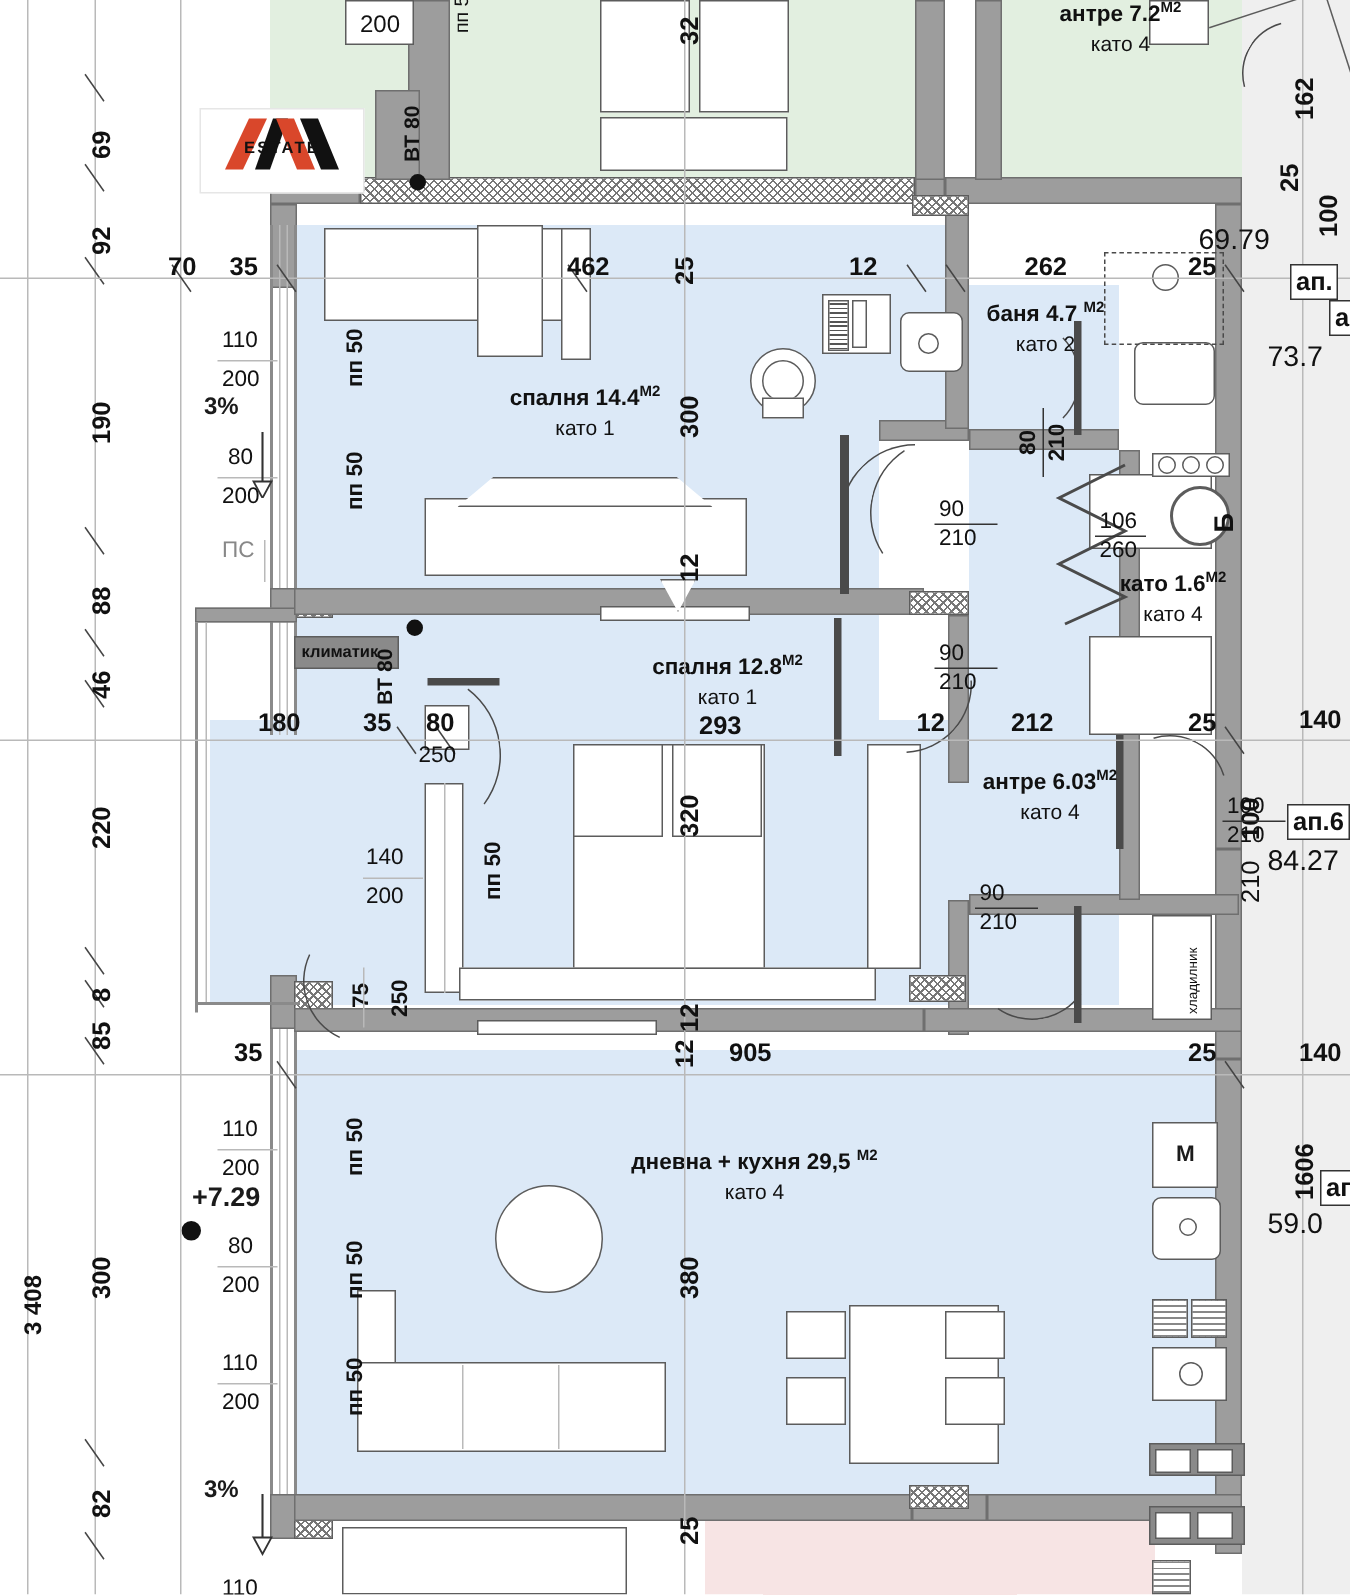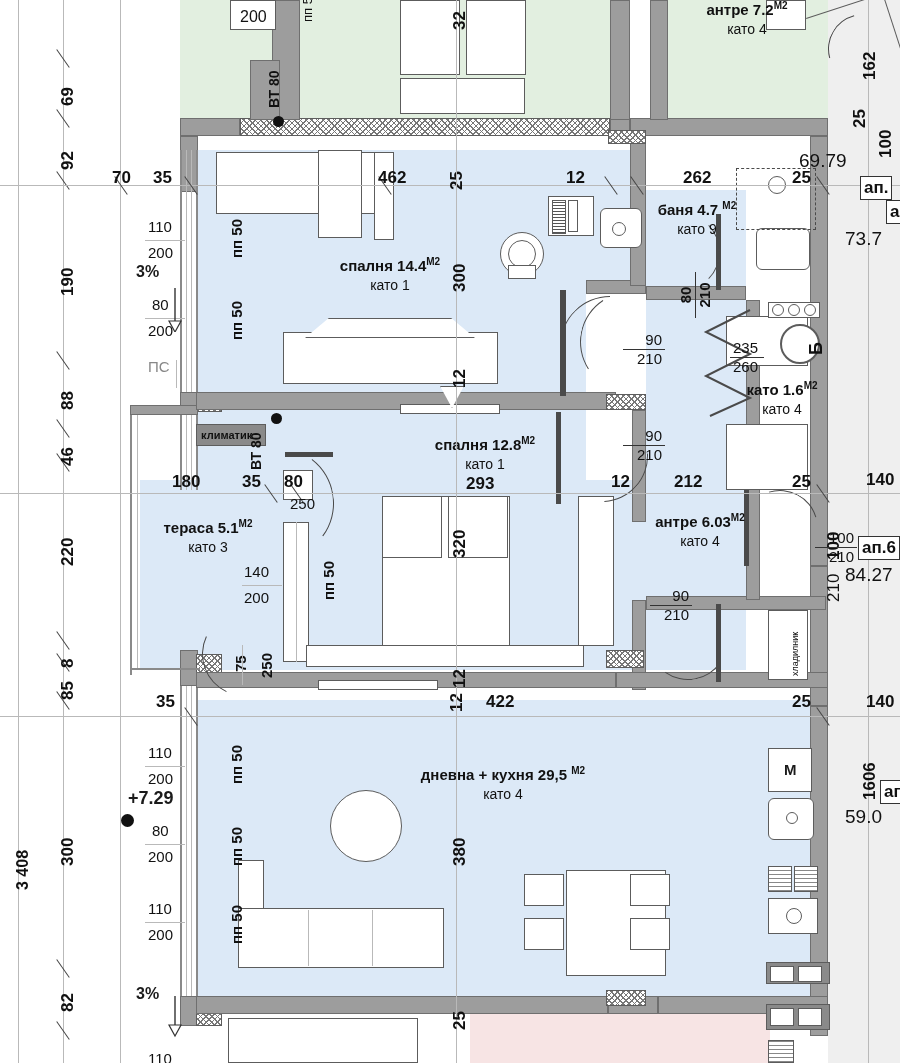--- a/index.html
+++ b/index.html
@@ -43,21 +43,21 @@
   .small{font-size:13px;}
   .tick{position:absolute;width:22px;height:1px;background:#444;transform-origin:50% 50%;}
 
   
   .rlabel{position:absolute;text-align:center;white-space:nowrap;}
   .rlabel .n{font-weight:bold;font-size:15px;color:#111;}
   .rlabel .sup{font-size:10px;vertical-align:super;font-weight:bold;}
   .rlabel .s{font-size:14px;color:#111;display:block;margin-top:2px;}
 
   
-  .frac{position:absolute;text-align:right;font-size:15px;color:#111;line-height:1.05;}
+  .frac{position:absolute;text-align:left;font-size:15px;color:#111;line-height:1.05;}
   .frac .top{display:block;padding:0 3px;}
   .frac .bar{display:block;height:1px;background:#333;margin:1px 0;}
   .frac .bot{display:block;padding:0 3px;}
   .fracv{position:absolute;transform:rotate(-90deg);transform-origin:0 0;
          text-align:center;font-size:15px;font-weight:bold;color:#111;line-height:1.05;}
   .fracv .bar{display:block;height:1px;background:#333;margin:1px 0;}
 
   
   .wlab{position:absolute;font-size:15px;color:#111;}
   .wlabv{position:absolute;font-size:15px;font-weight:bold;color:#111;
@@ -276,37 +276,33 @@
     <span class="s">като 1</span>
   </div>
 
   <div class="rlabel" style="left:390px;top:435px;width:190px;">
     <span class="n"><span>спалня</span> <span>12.8</span><span class="sup">М2</span></span>
     <span class="s">като 1</span>
   </div>
 
   <div class="rlabel" style="left:632px;top:200px;width:130px;">
     <span class="n"><span>баня</span> <span>4.7</span> <span class="sup">М2</span></span>
-    <span class="s">като 9</span>
+    <span class="s">като 2</span>
   </div>
 
   <div class="rlabel" style="left:635px;top:512px;width:130px;">
     <span class="n"><span>антре</span> <span>6.03</span><span class="sup">М2</span></span>
     <span class="s">като 4</span>
   </div>
 
   <div class="rlabel" style="left:722px;top:380px;width:120px;">
     <span class="n"><span>като</span> <span>1.6</span><span class="sup">М2</span></span>
     <span class="s">като 4</span>
   </div>
 
-  <div class="rlabel" style="left:148px;top:518px;width:120px;">
-    <span class="n"><span>тераса</span> <span>5.1</span><span class="sup">М2</span></span>
-    <span class="s">като 3</span>
-  </div>
 
   <div class="rlabel" style="left:388px;top:765px;width:230px;">
     <span class="n"><span>дневна + кухня</span> <span>29,5</span> <span class="sup">М2</span></span>
     <span class="s">като 4</span>
   </div>
 
   <div class="rlabel" style="left:672px;top:0px;width:150px;">
     <span class="n"><span>антре</span> <span>7.2</span><span class="sup">М2</span></span>
     <span class="s">като 4</span>
   </div>
@@ -372,21 +368,21 @@
   <div class="frac" style="left:276px;top:496px;width:42px;">
     <span class="bot">250</span>
   </div>
 
   <div class="ln-l" style="left:0;top:716px;width:900px;height:1px;"></div>
   <div class="tick" style="left:180px;top:716px;transform:rotate(55deg);"></div>
   <div class="tick" style="left:812px;top:716px;transform:rotate(55deg);"></div>
 
   <div class="dimh" style="left:156px;top:692px;">35</div>
   <div class="dimv" style="left:447px;top:712px;">12</div>
-  <div class="dimh" style="left:486px;top:692px;">422</div>
+  <div class="dimh" style="left:486px;top:692px;">905</div>
   <div class="dimh" style="left:792px;top:692px;">25</div>
 
   <div class="ln-l" style="left:456px;top:0;width:1px;height:1063px;"></div>
   <div class="dimv" style="left:450px;top:292px;">300</div>
   <div class="dimv" style="left:450px;top:388px;">12</div>
   <div class="dimv" style="left:450px;top:558px;">320</div>
   <div class="dimv" style="left:450px;top:866px;">380</div>
   <div class="dimv" style="left:450px;top:1030px;">25</div>
   <div class="dimv" style="left:450px;top:688px;">12</div>
   <div class="dimv" style="left:450px;top:30px;">32</div>
@@ -421,21 +417,21 @@
     <span class="bar"></span>
     <span>210</span>
   </div>
   <div class="frac" style="left:815px;top:530px;width:42px;">
     <span class="top">100</span>
     <span class="bar"></span>
     <span class="bot">210</span>
   </div>
 
   <div class="frac" style="left:730px;top:340px;width:48px;text-align:left;">
-    <span class="top">235</span>
+    <span class="top">106</span>
     <span class="bar" style="width:34px;"></span>
     <span class="bot">260</span>
   </div>
 
   <div class="dimh" style="left:240px;top:8px;font-weight:normal;font-size:16px;">200</div>
   <div class="wlabv" style="left:300px;top:22px;font-size:13px;font-weight:normal;">пп 50</div>
 
   <div class="wlab" style="left:148px;top:218px;">110</div>
   <div class="ln-l" style="left:145px;top:240px;width:40px;height:1px;"></div>
   <div class="wlab" style="left:148px;top:244px;">200</div>
@@ -492,14 +488,23 @@
   <div class="apbox" style="left:860px;top:176px;">ап.</div>
   <div class="apbox" style="left:886px;top:200px;">ап</div>
   <div class="apnum" style="left:845px;top:228px;">73.7</div>
 
   <div class="apbox" style="left:858px;top:536px;">ап.6</div>
   <div class="apnum" style="left:845px;top:564px;">84.27</div>
 
   <div class="apbox" style="left:880px;top:780px;">ап</div>
   <div class="apnum" style="left:845px;top:806px;">59.0</div>
 
+  <div id="logo">
+    <svg style="position:absolute;left:14px;top:4px;width:80px;height:40px;" viewBox="0 0 80 40">
+      <polygon points="2,36 18,2 30,2 14,36" fill="#d9472b"></polygon>
+      <polygon points="22,36 34,2 44,2 32,36" fill="#111111"></polygon>
+      <polygon points="36,2 48,2 62,36 50,36" fill="#d9472b"></polygon>
+      <polygon points="52,2 64,2 78,36 66,36" fill="#111111"></polygon>
+    </svg>
+    <div class="lt">ESTATE</div>
+  </div>
 
 </div>
 
 </body></html>

